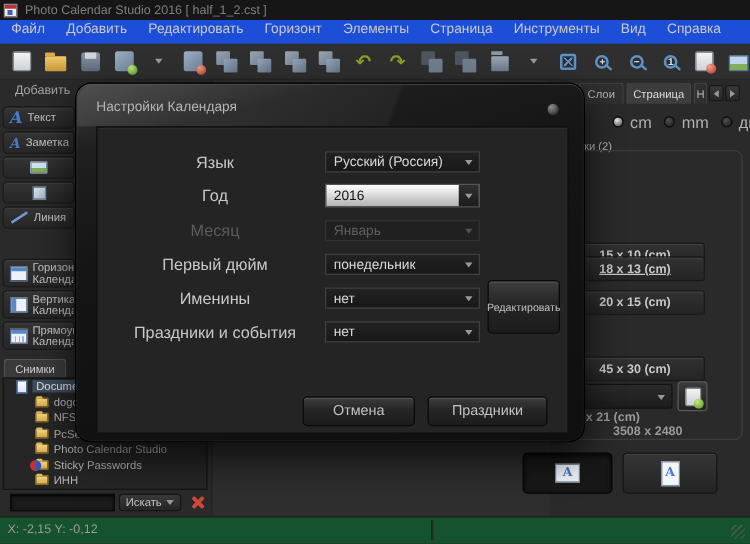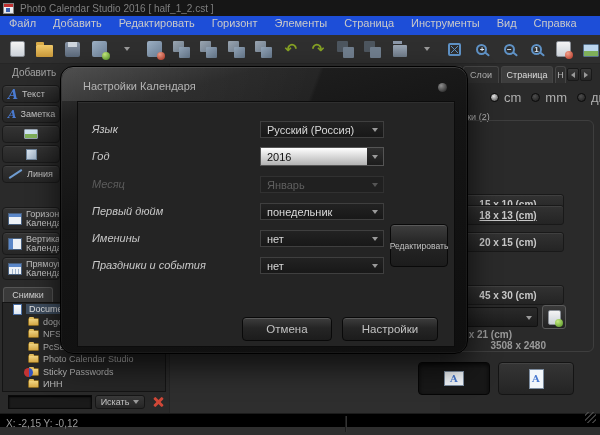--- a/index.html
+++ b/index.html
@@ -102,32 +102,32 @@
   .size-line1 { position:absolute; left:-60px; top:265px; width:132px; text-align:right; font-size:10px; font-weight:bold; color:#9a9a9a; }
   .size-line2 { position:absolute; left:-60px; top:276px; width:166px; text-align:right; font-size:10px; font-weight:bold; color:#9a9a9a; }
   .orient-btn { position:absolute; top:298px; height:33px; border-radius:4px; display:flex; align-items:center; justify-content:center; }
   .orient-btn.pressed { background:#181818; border:1px solid #060606; box-shadow:inset 0 2px 4px rgba(0,0,0,.7); }
   .orient-btn.normal { background:linear-gradient(#353535,#242424); border:1px solid #141414; box-shadow:inset 0 1px 0 rgba(255,255,255,.07); }
   .orient-page { background:#f2f6fa; border:1px solid #7d8da0; display:flex; align-items:center; justify-content:center; font-size:10px; font-weight:bold; color:#4a7ad0; font-family:"DejaVu Serif","Liberation Serif",serif; }
   .orient-page.land { width:20px; height:15px; }
   .orient-page.port { width:15px; height:20px; }
 
   
-  .statusbar { position:absolute; left:0; top:413px; width:600px; height:14px; background:#000000; border-top:1px solid #1b1b1b; }
+  .statusbar { position:absolute; left:0; top:413px; width:600px; height:22px; background:#14532d; border-top:1px solid #1b1b1b; }
   .status-coords { position:absolute; left:6px; top:4px; font-size:10px; color:#9a9a9a; }
   .status-div { position:absolute; left:345px; top:2px; width:1px; height:16px; background:#1d1d1d; box-shadow:1px 0 0 #333; }
   .grip { position:absolute; right:4px; bottom:4px; width:11px; height:11px; background:repeating-linear-gradient(135deg,transparent 0 2px,#555 2px 3.5px); opacity:.7; }
 
   
   .dialog { position:absolute; left:60px; top:66px; width:408px; height:288px; border-radius:13px; background:linear-gradient(165deg,#3c3c3c 0%,#1f1f1f 14%,#141414 40%,#0f0f0f 100%); border:1px solid #000; box-shadow:0 12px 30px rgba(0,0,0,.7), inset 0 1px 0 rgba(255,255,255,.12), inset 0 0 0 1px rgba(255,255,255,.04); }
   .dlg-sheen { position:absolute; left:1px; top:1px; right:1px; height:33px; border-radius:12px 12px 0 0; background:linear-gradient(110deg, rgba(255,255,255,.10) 0%, rgba(255,255,255,.04) 62%, rgba(255,255,255,0) 63%); pointer-events:none; }
-  .dlg-title { position:absolute; left:22px; top:13px; font-size:11px; color:#b5b5b5; }
+  .dlg-title { position:absolute; left:16px; top:13px; font-size:11px; color:#b5b5b5; }
   .dlg-orb { position:absolute; right:20px; top:16px; width:9px; height:9px; border-radius:50%; background:radial-gradient(circle at 35% 30%, #909090, #3a3a3a 70%, #222); }
   .dlg-panel { position:absolute; left:16px; top:34px; width:378px; height:246px; background:#242424; border:1px solid #0c0c0c; box-shadow:inset 0 1px 0 rgba(255,255,255,.05); }
-  .dlg-label { position:absolute; left:14px; width:160px; text-align:left; font-size:11px; color:#c8c8c8; line-height:17px;font-style:italic; }
+  .dlg-label { position:absolute; left:14px; width:160px; text-align:center; font-size:13px; color:#c8c8c8; line-height:17px; }
   .dlg-label.disabled { color:#5c5c5c; }
   .combo { position:absolute; left:182px; width:124px; height:17px; background:linear-gradient(#222,#181818); border:1px solid #3f3f3f; display:flex; align-items:center; }
   .combo-value { font-size:11px; color:#d8d8d8; padding-left:6px; white-space:nowrap; }
   .combo .tri-down { position:absolute; right:5px; top:6px; }
   .combo.focused { background:linear-gradient(#ffffff,#b2b2b2); border:1px solid #555; height:19px; }
   .combo.focused .combo-value { color:#111; }
   .combo.focused .arrowzone { position:absolute; right:0; top:0; bottom:0; width:16px; background:linear-gradient(#2f2f2f,#1c1c1c); display:flex; align-items:center; justify-content:center; }
   .combo.disabled { background:#202020; border:1px solid #313131; }
   .combo.disabled .combo-value { color:#5f5f5f; }
   .combo.disabled .tri-down { border-top-color:#555; }
@@ -411,17 +411,17 @@
       </div>
 
       <div class="dlg-label" style="top:155px;">Праздники и события</div>
       <div class="combo" style="top:155px;">
         <span class="combo-value">нет</span>
         <span class="tri-down"></span>
       </div>
 
       <div class="dlg-btn edit-btn">Редактировать</div>
       <div class="dlg-btn cancel-btn">Отмена</div>
-      <div class="dlg-btn apply-btn">Настройки</div>
+      <div class="dlg-btn apply-btn">Праздники</div>
     </div>
   </div>
 
 </div>
 
 </body></html>

